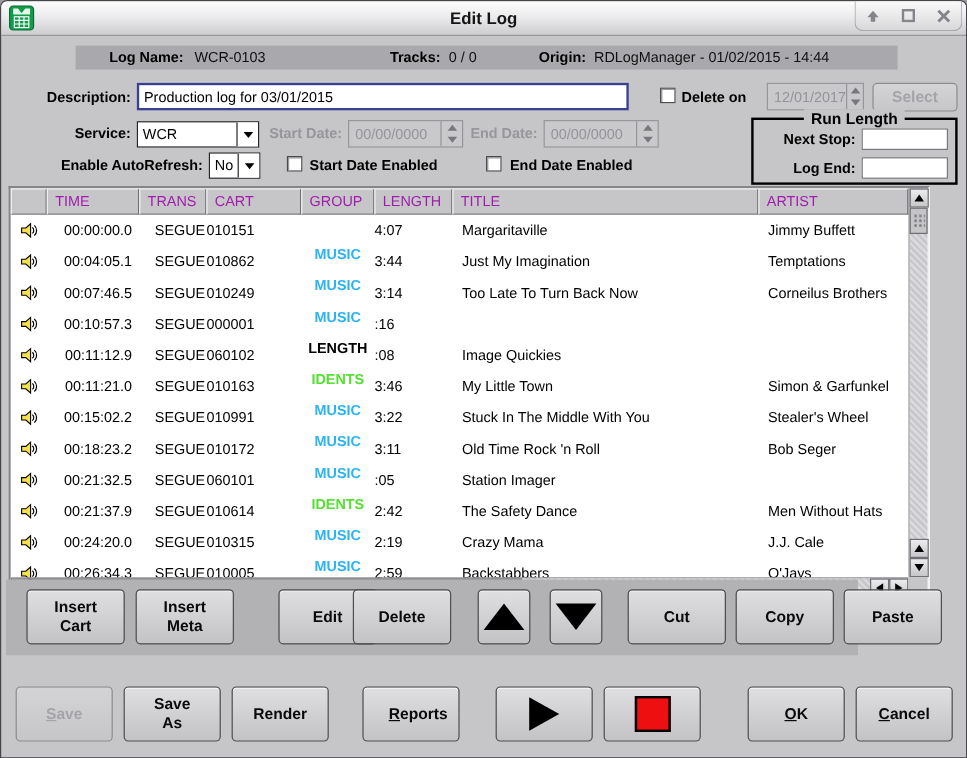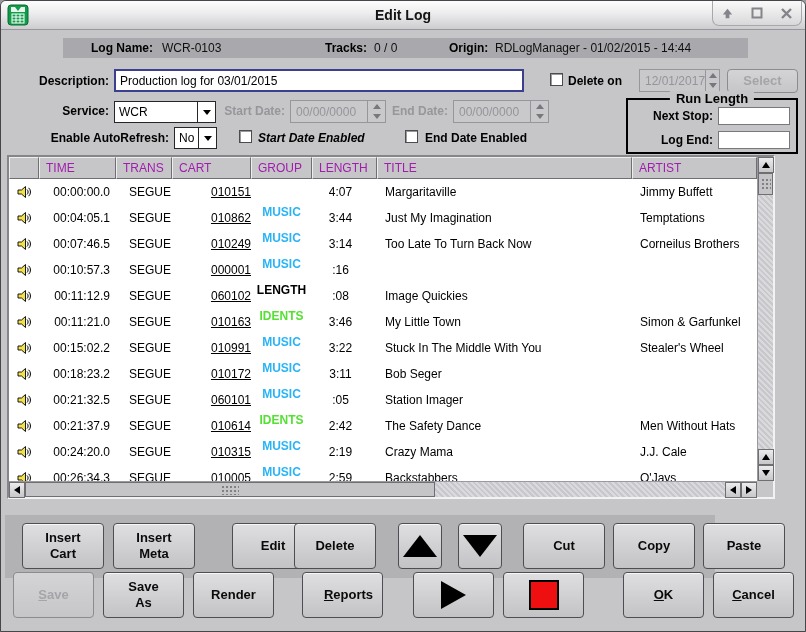--- a/index.html
+++ b/index.html
@@ -96,23 +96,23 @@
     white-space:nowrap; overflow:hidden;
   }
   #rows-viewport {
     position:absolute; left:0; top:22px; width:748px; height:304px;
     background:#fff; overflow:hidden;
   }
   .trow { height:26px; display:flex; align-items:center; font-size:12px; color:#000; white-space:nowrap; }
   .c0 { width:30px; display:flex; justify-content:center; }
   .c-time   { width:77px;  text-align:right; padding-right:6px;  box-sizing:border-box; }
   .c-trans  { width:56px;  padding-left:13px; box-sizing:border-box; }
-  .c-cart   { width:79px;  text-align:right;text-decoration:underline; }
+  .c-cart   { width:79px;  text-align:left; }
   .c-group  { width:61px;  text-align:center; font-weight:bold;margin-top:40px; }
-  .c-length { width:65px;  text-align:center; padding-right:8px; box-sizing:border-box; }
+  .c-length { width:65px;  text-align:left; padding-right:8px; box-sizing:border-box; }
   .c-title  { width:255px; padding-left:8px; box-sizing:border-box; overflow:hidden; }
   .c-artist { width:125px; padding-left:8px; box-sizing:border-box; overflow:hidden; }
   
   .sbtn {
     width:16px; height:16px; box-sizing:border-box; flex:none;
     background:linear-gradient(#ececee,#c7c7ca); border:1px solid #6e6e73;
     display:flex; align-items:center; justify-content:center;
   }
   .tri-up { width:0;height:0;border-left:4px solid transparent;border-right:4px solid transparent;border-bottom:6px solid #000; }
   .tri-dn { width:0;height:0;border-left:4px solid transparent;border-right:4px solid transparent;border-top:6px solid #000; }
@@ -137,21 +137,21 @@
   .grip {
     width:10px; height:12px;
     background-image:radial-gradient(circle,#808085 1px,transparent 1.3px);
     background-size:4px 4px;
   }
   .grip.h { width:18px; height:10px; }
   .strack { flex:1; }
   #scroll-corner { position:absolute; right:0; bottom:0; width:16px; height:16px; background:#c6c6c8; }
   
   #toolbar-panel {
-    position:absolute; left:4px; top:514px; width:710px; height:63px;
+    position:absolute; left:4px; top:482px; width:710px; height:63px;
     background:#b2b2b5;
   }
   .btn {
     position:absolute; height:46px; box-sizing:border-box;
     background:linear-gradient(#dfdfe1,#c3c3c6);
     border:1px solid #4e4e52; border-radius:4px;
     font-weight:bold; font-size:13px; color:#0a0a0a;
     display:flex; align-items:center; justify-content:center;
     text-align:center; white-space:pre-line; line-height:1.25;
     box-shadow:inset 0 1px 0 rgba(255,255,255,.75);
@@ -261,21 +261,21 @@
   </div>
 
   <div class="flabel right" style="left:40px; top:130px; width:128px;">Enable AutoRefresh:</div>
   <div class="combo" style="left:173px; top:126px; width:43px;">
     <span class="cval">No</span>
     <span class="carrow">
         <i class="tri-dn-sm"></i>
       </span>
   </div>
   <div class="checkbox" style="left:238px; top:129px;"></div>
-  <div class="flabel" style="left:257px; top:130px;font-style:italic;">Start Date Enabled</div>
+  <div class="flabel" style="left:257px; top:130px;">Start Date Enabled</div>
   <div class="checkbox" style="left:404px; top:129px;"></div>
   <div class="flabel" style="left:424px; top:130px;">End Date Enabled</div>
 
   <div class="groupbox">
     <div class="gtitle">Run Length</div>
     <div class="glabel" style="left:4px; top:9px; width:81px;">Next Stop:</div>
     <div class="gfield" style="left:90px; top:7px;"></div>
     <div class="glabel" style="left:4px; top:33px; width:81px;">Log End:</div>
     <div class="gfield" style="left:90px; top:31px;"></div>
   </div>
@@ -417,20 +417,21 @@
           <path d="M2 6 L5.5 6 L9.5 2.5 L9.5 13.5 L5.5 10 L2 10 Z" fill="#f2e14c" stroke="#000" stroke-width="0.9"></path>
           <path d="M11 5.5 A3.4 3.4 0 0 1 11 10.5" fill="none" stroke="#000" stroke-width="1"></path>
           <path d="M12.6 3.8 A5.6 5.6 0 0 1 12.6 12.2" fill="none" stroke="#000" stroke-width="1"></path>
         </svg>
       </span>
       <span class="c-time">00:18:23.2</span>
       <span class="c-trans">SEGUE</span>
       <span class="c-cart">010172</span>
       <span class="c-group" style="color: rgb(42, 180, 245);">MUSIC</span>
       <span class="c-length">3:11</span>
+      <span class="c-title">Old Time Rock 'n Roll</span>
       <span class="c-artist">Bob Seger</span>
     </div>
 
     <div class="trow">
       <span class="c0">
         <svg width="16" height="16" viewBox="0 0 16 16">
           <path d="M2 6 L5.5 6 L9.5 2.5 L9.5 13.5 L5.5 10 L2 10 Z" fill="#f2e14c" stroke="#000" stroke-width="0.9"></path>
           <path d="M11 5.5 A3.4 3.4 0 0 1 11 10.5" fill="none" stroke="#000" stroke-width="1"></path>
           <path d="M12.6 3.8 A5.6 5.6 0 0 1 12.6 12.2" fill="none" stroke="#000" stroke-width="1"></path>
         </svg>

